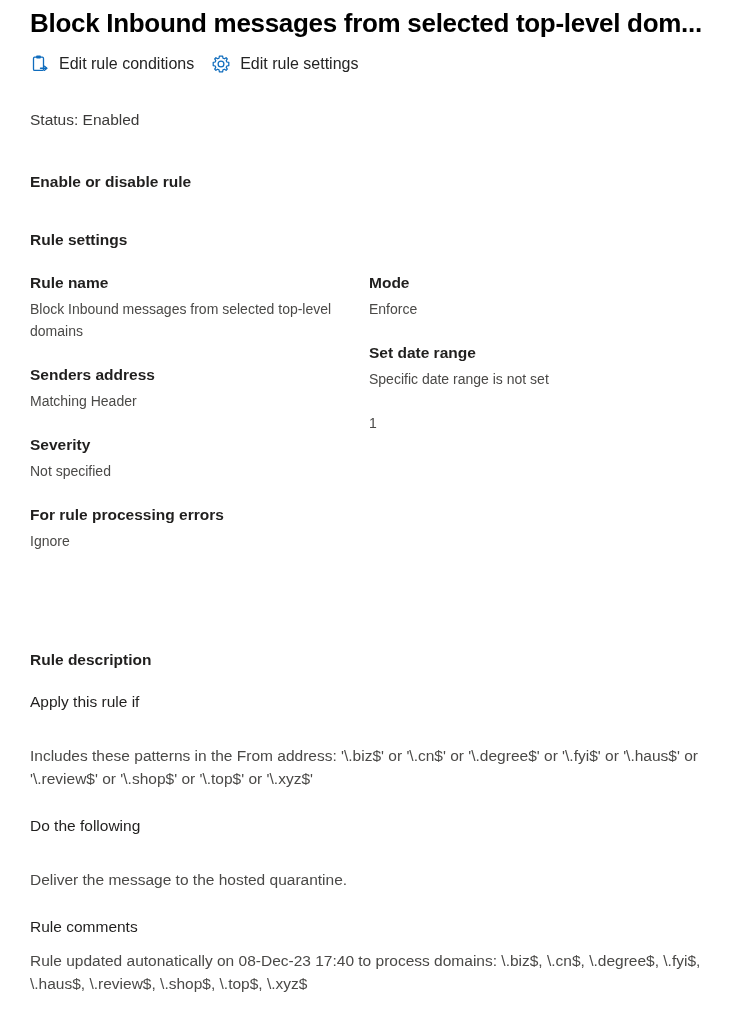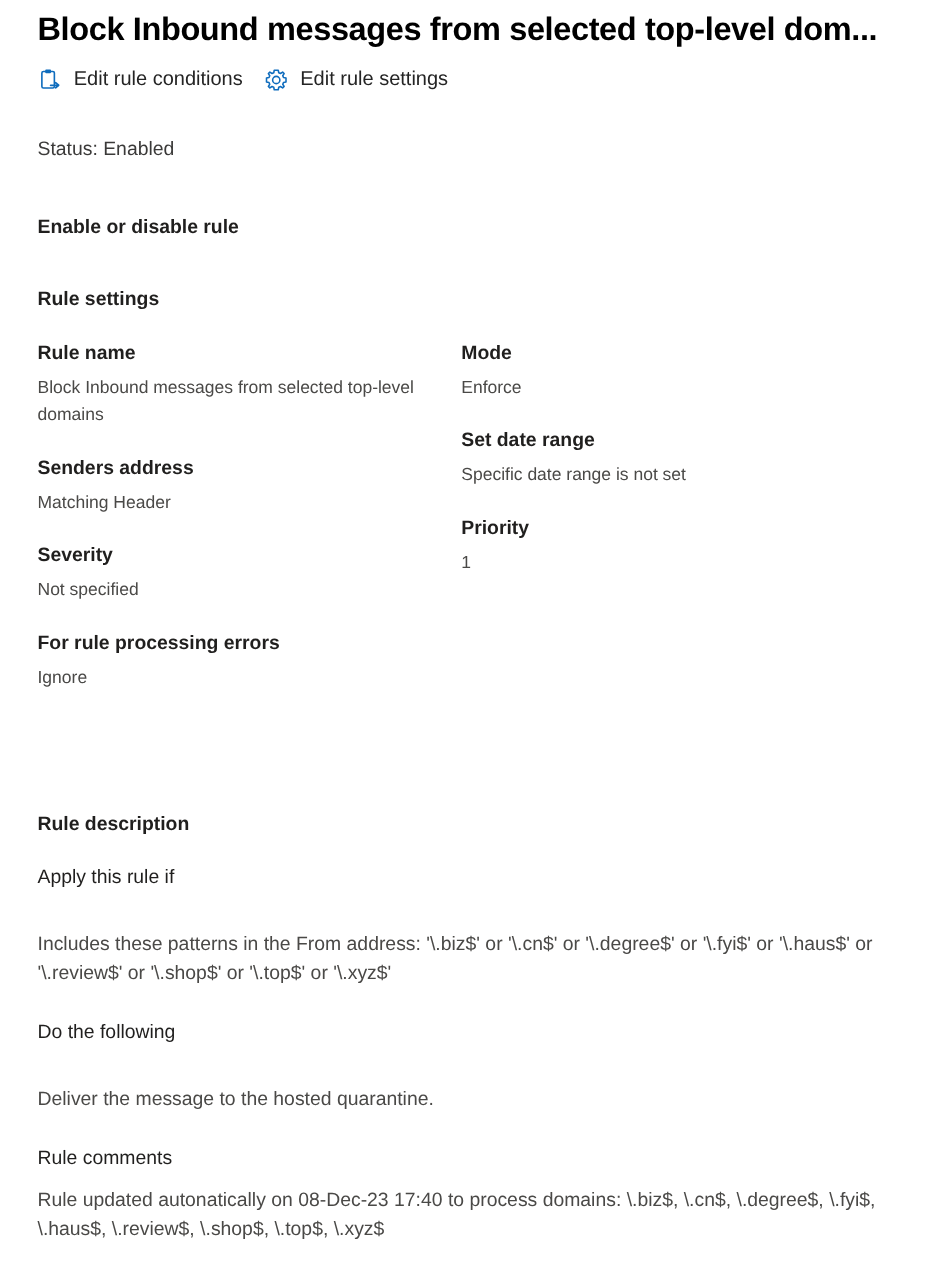--- a/index.html
+++ b/index.html
@@ -243,21 +243,20 @@
     <div class="col col-right">
       <div class="field">
         <div class="field-label">Mode</div>
         <div class="field-value">Enforce</div>
       </div>
       <div class="field">
         <div class="field-label">Set date range</div>
         <div class="field-value">Specific date range is not set</div>
       </div>
       <div class="field">
-        <div class="field-label">Priority</div>
         <div class="field-value">1</div>
       </div>
     </div>
 
   </div>
 
   <div class="desc-section">
 
     <div class="desc-heading">Rule description</div>
 

